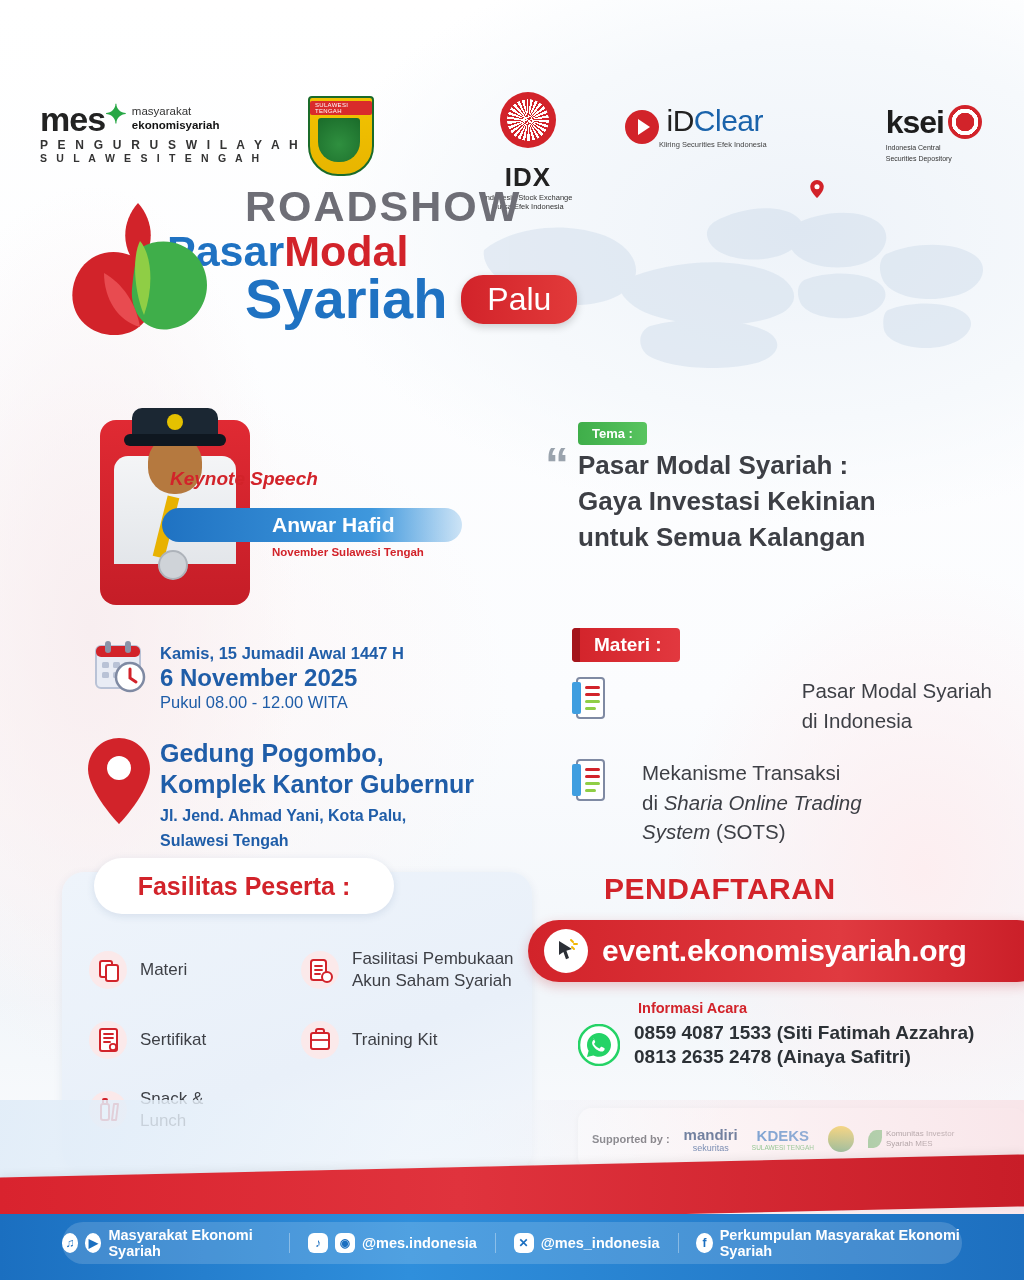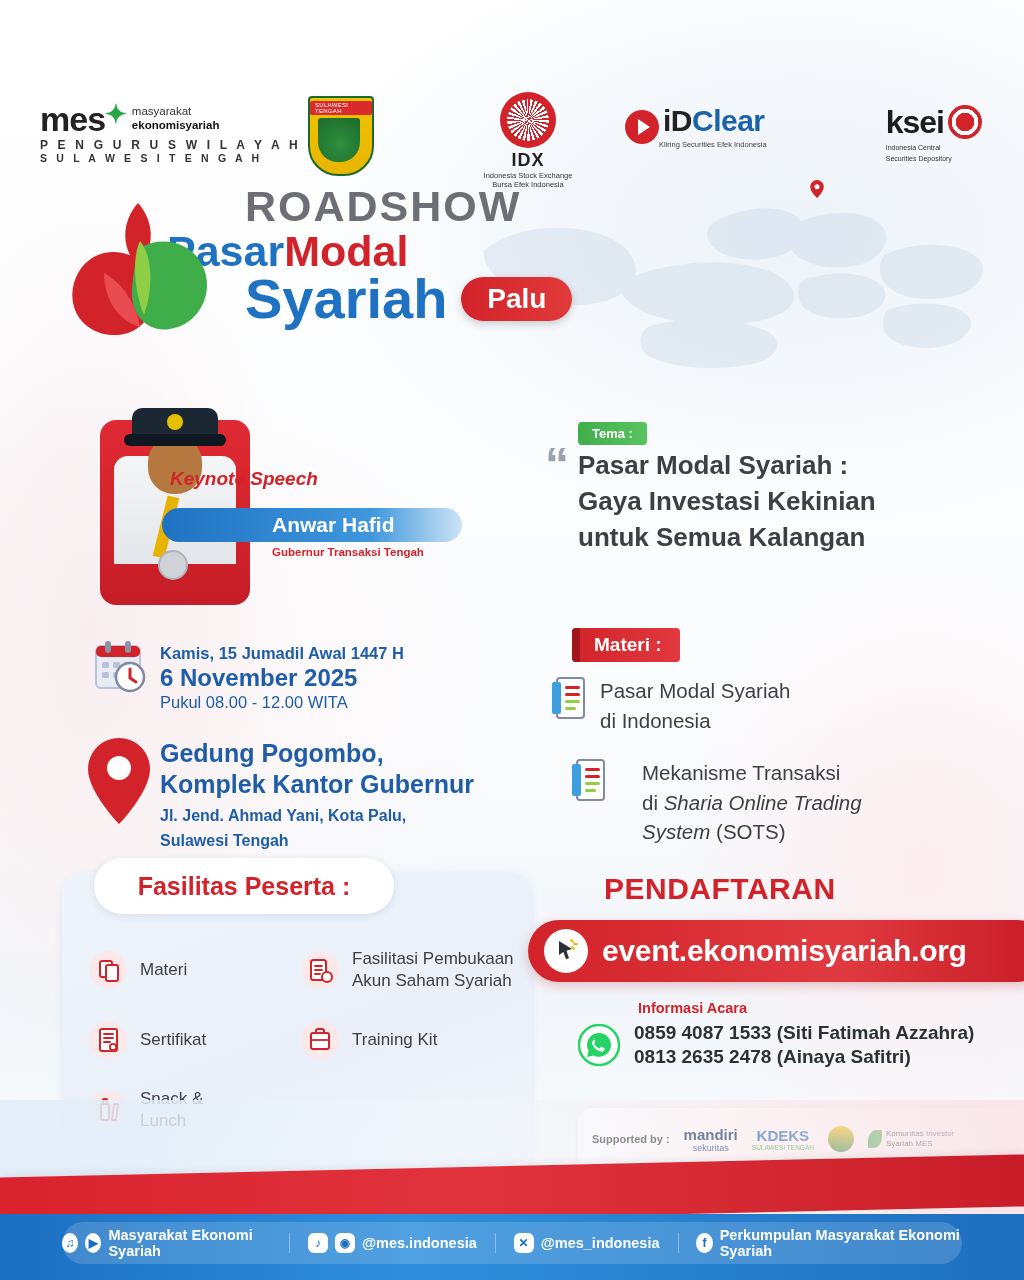--- a/index.html
+++ b/index.html
@@ -61,27 +61,27 @@
   .prov-in{position:absolute;left:318px;top:72px;width:42px;height:44px;
     background:radial-gradient(circle at 50% 60%,#2f8f3f 0%, #1a6b2a 100%);
     border-radius:3px 3px 20px 20px;}
 
   .idx-logo{left:468px;top:46px;text-align:center;width:120px;display:block;}
   .idx-net{width:56px;height:56px;margin:0 auto;border-radius:50%;
     background:
       repeating-conic-gradient(from 0deg, #d2232a 0deg 6deg, rgba(255,255,255,0) 6deg 14deg),
       radial-gradient(circle,#ffffff 52%, #d2232a 53%);
   }
-  .idx-text{font-size:18px;font-weight:bold;color:#222;letter-spacing:1px;margin-top:2px;}
+  .idx-text{font-size:26px;font-weight:bold;color:#222;letter-spacing:1px;margin-top:14px;}
   .idx-sub{font-size:7.5px;color:#333;line-height:1.25;}
 
   .idclear-logo{left:625px;top:58px;display:flex;align-items:center;}
   .idc-circle{width:34px;height:34px;border-radius:50%;background:#d2232a;display:flex;align-items:center;justify-content:center;}
   .idc-tri{width:0;height:0;border-left:12px solid #fff;border-top:8px solid transparent;border-bottom:8px solid transparent;margin-left:4px;}
-  .idc-word{font-size:30px;font-weight:bold;color:#222;margin-left:4px;letter-spacing:-.5px;}
+  .idc-word{font-size:30px;font-weight:normal;color:#222;margin-left:4px;letter-spacing:-.5px;text-align:center;}
   .idc-word .blue{color:#1a63ab;}
   .idc-sub{font-size:7.5px;color:#444;margin-top:2px;}
 
   .ksei-logo{right:42px;top:58px;}
   .ksei-word{font-size:32px;font-weight:bold;color:#1d1d1d;letter-spacing:-1px;}
   .ksei-ring{display:inline-block;width:34px;height:34px;border-radius:50%;
     background:radial-gradient(circle,#d2232a 38%, #ffffff 39% 55%, #d2232a 56%);vertical-align:-6px;margin-left:4px;}
   .ksei-sub{font-size:7px;color:#333;line-height:1.3;margin-top:2px;}
 
   
@@ -95,21 +95,21 @@
   
   .title-wrap{position:absolute;left:60px;top:185px;width:620px;}
   .leaf{position:absolute;left:0;top:10px;width:160px;height:150px;}
   .roadshow{margin-left:185px;font-size:43px;font-weight:bold;color:#6e6e76;letter-spacing:2px;line-height:1;}
   .t2{margin-left:107px;font-size:43px;font-weight:bold;line-height:1.02;margin-top:2px;}
   .t2 .blue{color:#1f72c2;}
   .t2 .red{color:#d2232a;}
   .t3row{margin-left:185px;display:flex;align-items:center;gap:14px;margin-top:-4px;}
   .t3{font-size:56px;font-weight:bold;color:#1f72c2;line-height:1.05;}
   .chip-palu{
-    background:linear-gradient(90deg,#d2232a,#e23a3a);color:#fff;font-size:28px;font-weight:bold;
+    background:linear-gradient(90deg,#d2232a,#e23a3a);color:#fff;font-size:32px;font-weight:normal;
     padding:6px 26px;border-radius:22px;box-shadow:0 3px 8px rgba(0,0,0,.18);
   }
 
   
   .speaker{position:absolute;left:100px;top:378px;width:150px;height:235px;}
   .sp-frame{position:absolute;left:0;top:42px;width:150px;height:185px;border-radius:16px;
     background:linear-gradient(180deg,#e02a33 0%,#c51d27 100%);overflow:hidden;}
   .sp-body{position:absolute;left:14px;top:78px;width:122px;height:108px;border-radius:14px 14px 0 0;
     background:linear-gradient(180deg,#f4f5f7 0%,#e3e6ea 100%);}
   .sp-head{position:absolute;left:48px;top:58px;width:54px;height:58px;border-radius:26px;background:#b5793f;}
@@ -143,21 +143,21 @@
     color:#fff;font-size:13px;font-weight:bold;padding:4px 14px;border-radius:4px;}
   .quote{position:absolute;left:545px;top:448px;font-size:48px;color:#9aa3ad;font-weight:bold;line-height:.7;}
   .tema-text{position:absolute;left:578px;top:448px;width:420px;font-size:26px;font-weight:bold;color:#3d3f45;line-height:1.38;}
 
   
   .materi-ribbon{position:absolute;left:572px;top:628px;border-radius:14px;}
   .ribbon-box{background:linear-gradient(90deg,#d2232a,#e2383f);color:#fff;font-size:19px;font-weight:bold;
     padding:6px 18px 6px 22px;border-radius:4px;position:relative;}
   .ribbon-box:before{content:"";position:absolute;left:0;top:0;bottom:0;width:8px;background:#a3151c;border-radius:4px 0 0 4px;}
   .mat-item{position:absolute;display:flex;gap:14px;align-items:flex-start;}
-  .mi1{left:552px;top:676px;width:420px;}
+  .mi1{left:572px;top:676px;width:420px;justify-content:space-between;}
   .mi2{left:572px;top:758px;width:420px;gap:36px;}
   .doc-icon{width:34px;height:44px;flex:0 0 34px;}
   .mat-text{font-size:20.5px;color:#3d3f45;line-height:1.45;}
   .mat-text i{font-style:italic;}
 
   
   .fas-card{position:absolute;left:62px;top:872px;width:470px;height:300px;border-radius:22px;
     background:linear-gradient(160deg,#eef4fb 0%, #e9f0f9 60%, #f3f7fc 100%);
     box-shadow:0 2px 10px rgba(30,70,120,.08);}
   .fas-title-pill{position:absolute;left:32px;top:-14px;width:300px;height:56px;border-radius:28px;
@@ -311,21 +311,21 @@
     <div class="sp-sash"></div>
     <div class="sp-medal"></div>
     <div class="sp-hat">
         <div class="sp-hat-emblem"></div>
       </div>
   </div>
   <div class="keynote">Keynote Speech</div>
   <div class="name-pill">
     <span>Anwar Hafid</span>
   </div>
-  <div class="name-role">Gubernur Transaksi Tengah</div>
+  <div class="name-role">November Sulawesi Tengah</div>
 
   <svg class="cal-icon" viewBox="0 0 56 56">
     <rect x="4" y="8" width="44" height="42" rx="5" fill="#e9ecf5" stroke="#b9c2d6" stroke-width="2"></rect>
     <rect x="4" y="8" width="44" height="11" rx="5" fill="#d2232a"></rect>
     <rect x="13" y="3" width="6" height="12" rx="3" fill="#8a93a8"></rect>
     <rect x="33" y="3" width="6" height="12" rx="3" fill="#8a93a8"></rect>
     <g fill="#b9c2d6">
       <rect x="10" y="24" width="7" height="6" rx="1.5"></rect>
         <rect x="21" y="24" width="7" height="6" rx="1.5"></rect>
         <rect x="32" y="24" width="7" height="6" rx="1.5"></rect>

